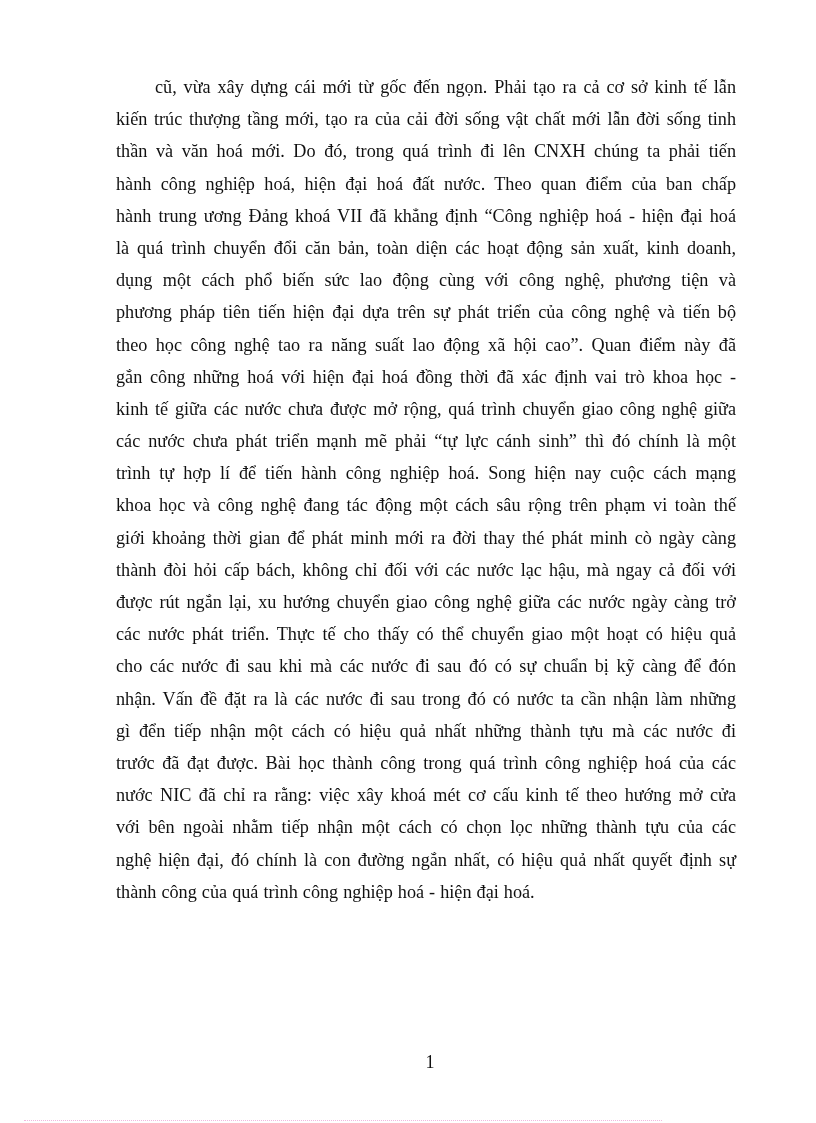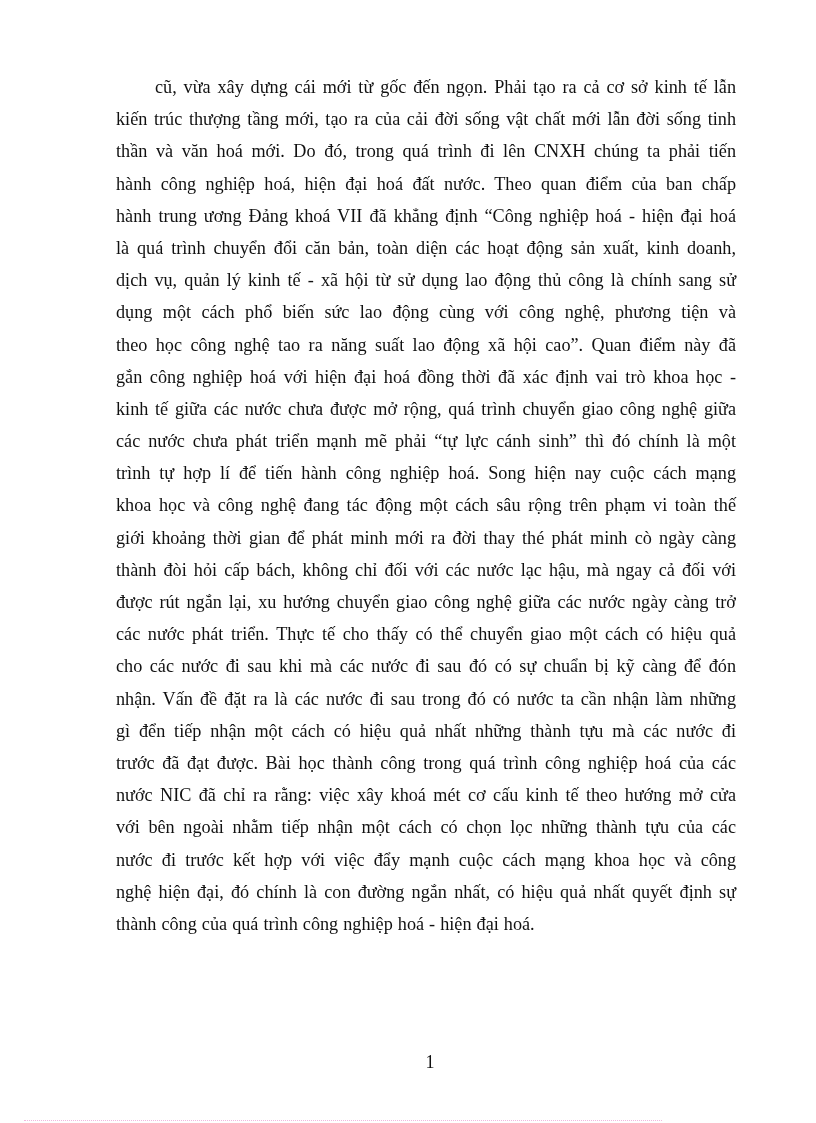--- a/index.html
+++ b/index.html
@@ -65,39 +65,38 @@
 <body>
 
 <div class="page">
   <div class="body-text">
     <span class="line first">cũ, vừa xây dựng cái mới từ gốc đến ngọn. Phải tạo ra cả cơ sở kinh tế lẫn</span>
     <span class="line">kiến trúc thượng tầng mới, tạo ra của cải đời sống vật chất mới lẫn đời sống tinh</span>
     <span class="line">thần và văn hoá mới. Do đó, trong quá trình đi lên CNXH chúng ta phải tiến</span>
     <span class="line">hành công nghiệp hoá, hiện đại hoá đất nước. Theo quan điểm của ban chấp</span>
     <span class="line">hành trung ương Đảng khoá VII đã khẳng định “Công nghiệp hoá - hiện đại hoá</span>
     <span class="line">là quá trình chuyển đổi căn bản, toàn diện các hoạt động sản xuất, kinh doanh,</span>
-    <span class="line">dịch vụ, quản lý kinh tế - xã hội từ sử dụng lao động thủ công là chính sang sử</span>
     <span class="line">dụng một cách phổ biến sức lao động cùng với công nghệ, phương tiện và</span>
+    <span class="line">phương pháp tiên tiến hiện đại dựa trên sự phát triển của công nghệ và tiến bộ</span>
     <span class="line">theo học công nghệ tao ra năng suất lao động xã hội cao”. Quan điểm này đã</span>
-    <span class="line">gắn công nghiệp hoá với hiện đại hoá đồng thời đã xác định vai trò khoa học -</span>
+    <span class="line">gắn công những hoá với hiện đại hoá đồng thời đã xác định vai trò khoa học -</span>
     <span class="line">kinh tế giữa các nước chưa được mở rộng, quá trình chuyển giao công nghệ giữa</span>
     <span class="line">các nước chưa phát triển mạnh mẽ phải “tự lực cánh sinh” thì đó chính là một</span>
     <span class="line">trình tự hợp lí để tiến hành công nghiệp hoá. Song hiện nay cuộc cách mạng</span>
     <span class="line">khoa học và công nghệ đang tác động một cách sâu rộng trên phạm vi toàn thế</span>
     <span class="line">giới khoảng thời gian để phát minh mới ra đời thay thé phát minh cò ngày càng</span>
     <span class="line">thành đòi hỏi cấp bách, không chỉ đối với các nước lạc hậu, mà ngay cả đối với</span>
     <span class="line">được rút ngắn lại, xu hướng chuyển giao công nghệ giữa các nước ngày càng trở</span>
-    <span class="line">các nước phát triển. Thực tế cho thấy có thể chuyển giao một cách có hiệu quả</span>
+    <span class="line">các nước phát triển. Thực tế cho thấy có thể chuyển giao một hoạt có hiệu quả</span>
     <span class="line">cho các nước đi sau khi mà các nước đi sau đó có sự chuẩn bị kỹ càng để đón</span>
     <span class="line">nhận. Vấn đề đặt ra là các nước đi sau trong đó có nước ta cần nhận làm những</span>
     <span class="line">gì đển tiếp nhận một cách có hiệu quả nhất những thành tựu mà các nước đi</span>
     <span class="line">trước đã đạt được. Bài học thành công trong quá trình công nghiệp hoá của các</span>
     <span class="line">nước NIC đã chỉ ra rằng: việc xây khoá mét cơ cấu kinh tế theo hướng mở cửa</span>
     <span class="line">với bên ngoài nhằm tiếp nhận một cách có chọn lọc những thành tựu của các</span>
-    <span class="line">nước đi trước kết hợp với việc đẩy mạnh cuộc cách mạng khoa học và công</span>
     <span class="line">nghệ hiện đại, đó chính là con đường ngắn nhất, có hiệu quả nhất quyết định sự</span>
     <span class="line last">thành công của quá trình công nghiệp hoá - hiện đại hoá.</span>
   </div>
 
   <div class="page-number">1</div>
 
   <div class="page-border"></div>
 </div>
 
 </body></html>

